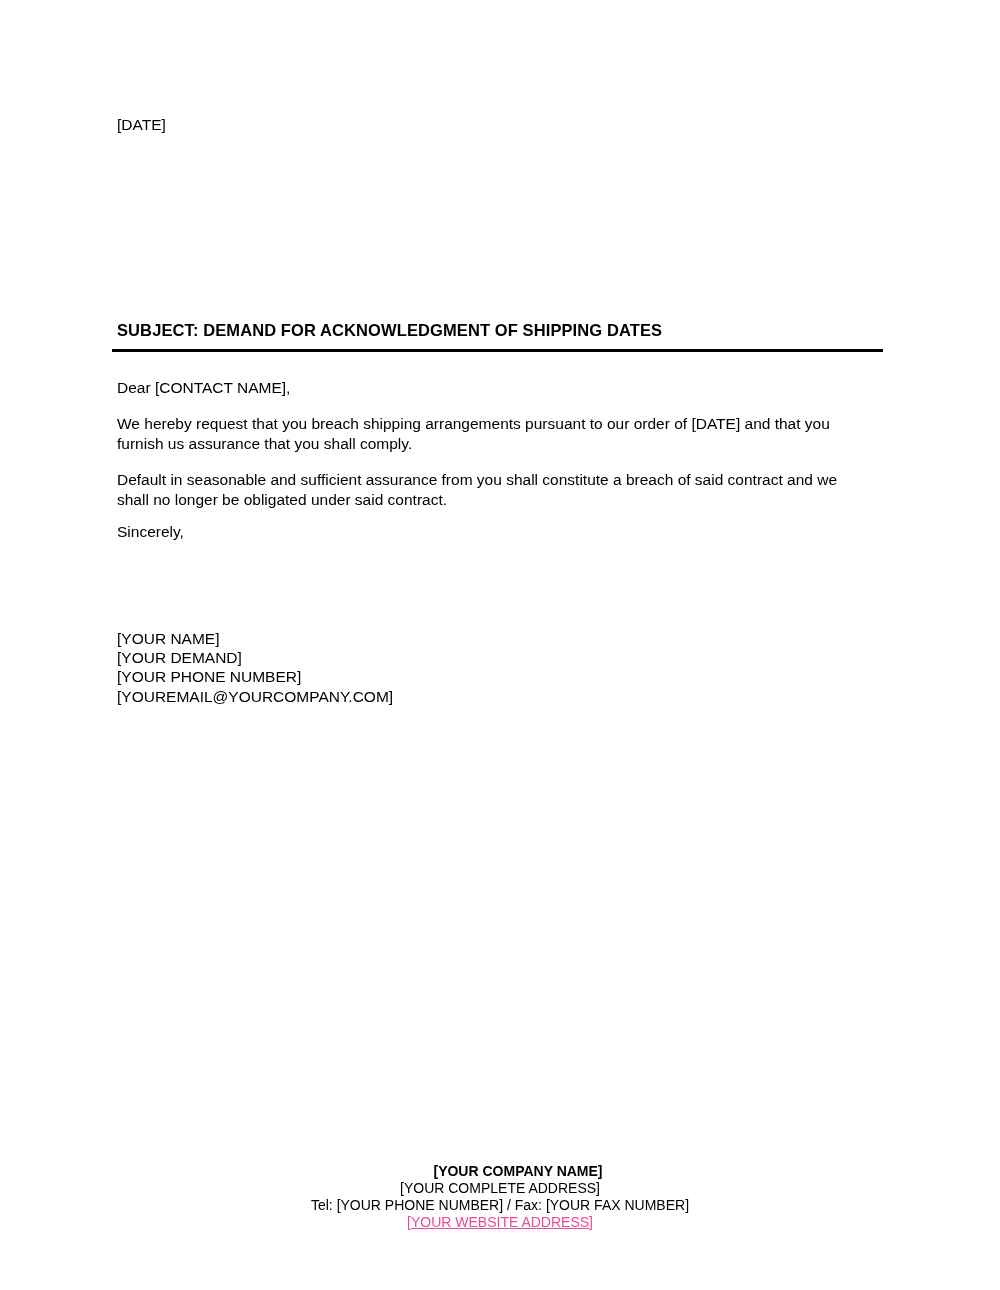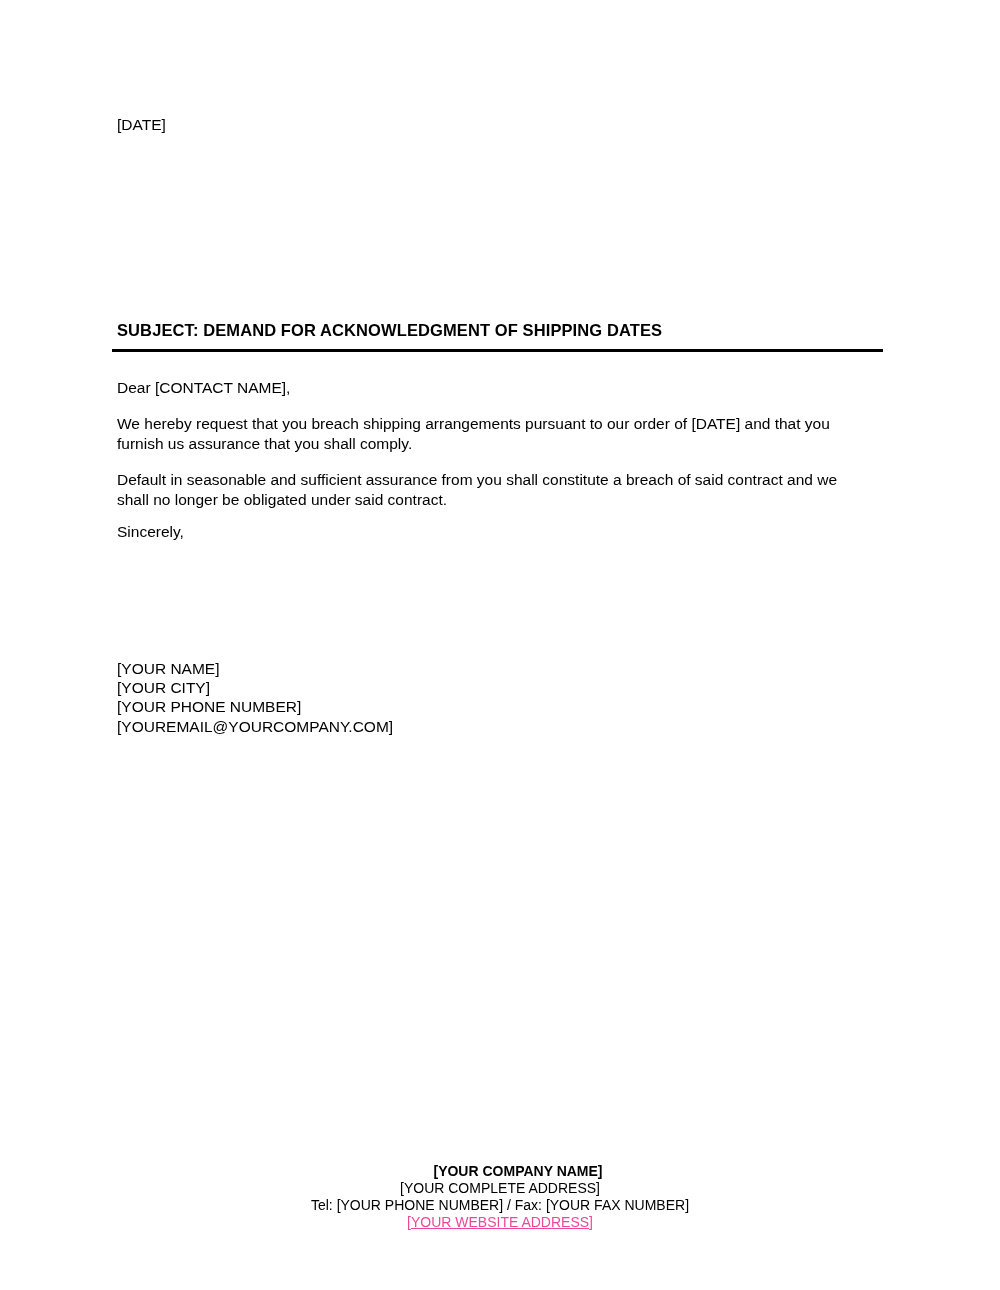--- a/index.html
+++ b/index.html
@@ -56,21 +56,21 @@
     white-space: pre-line;
   }
   .para-1 { top: 414px; }
   .para-2 { top: 470px; }
   .closing-line {
     top: 522px;
     font-size: 15.5px;
     line-height: 20px;
   }
   .signature-block {
-    top: 659px;
+    top: 629px;
     font-size: 15.5px;
     line-height: 19.2px;
   }
   .page-footer {
     position: absolute;
     top: 1163px;
     left: 0;
     width: 1000px;
     text-align: center;
     font-size: 14px;
@@ -101,21 +101,21 @@
   <div class="abs body-para para-1">We hereby request that you breach shipping arrangements pursuant to our order of [DATE] and that you
 furnish us assurance that you shall comply.</div>
 
   <div class="abs body-para para-2">Default in seasonable and sufficient assurance from you shall constitute a breach of said contract and we
 shall no longer be obligated under said contract.</div>
 
   <div class="abs closing-line">Sincerely,</div>
 
   <div class="abs signature-block">
     <div>[YOUR NAME]</div>
-    <div>[YOUR CITY]</div>
+    <div>[YOUR DEMAND]</div>
     <div>[YOUR PHONE NUMBER]</div>
     <div>[YOUREMAIL@YOURCOMPANY.COM]</div>
   </div>
 
   <div class="page-footer">
     <div class="company-name">[YOUR COMPANY NAME]</div>
     <div>[YOUR COMPLETE ADDRESS]</div>
     <div>Tel: [YOUR PHONE NUMBER] / Fax: [YOUR FAX NUMBER]</div>
     <div>
       <a class="website-link">[YOUR WEBSITE ADDRESS]</a>

